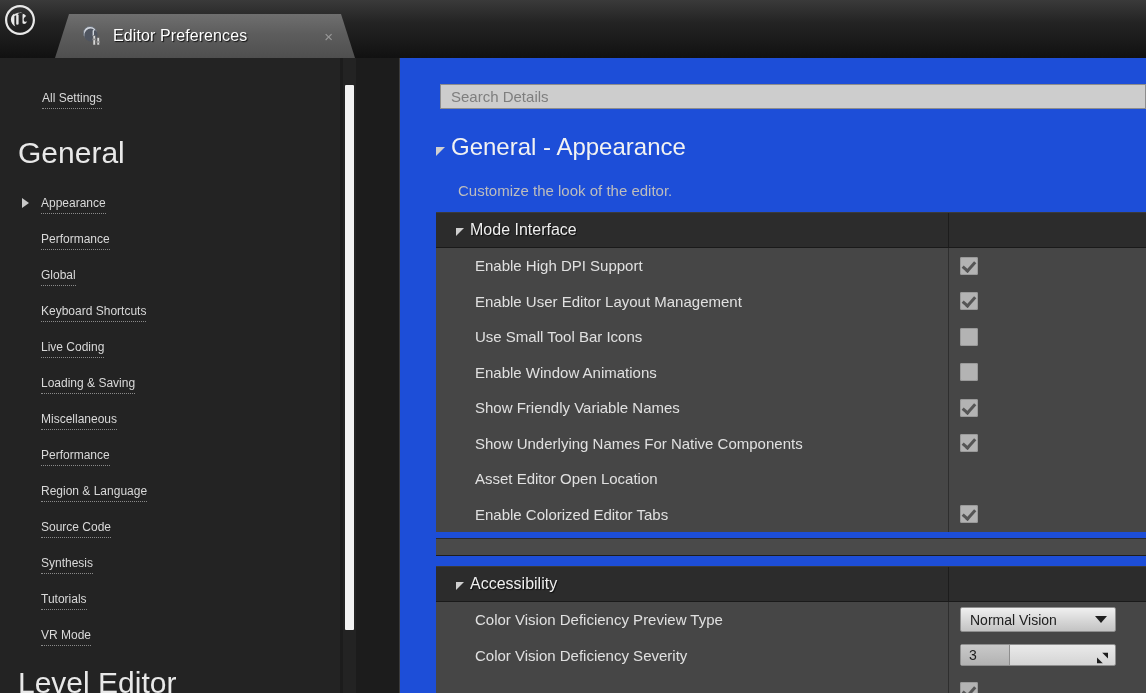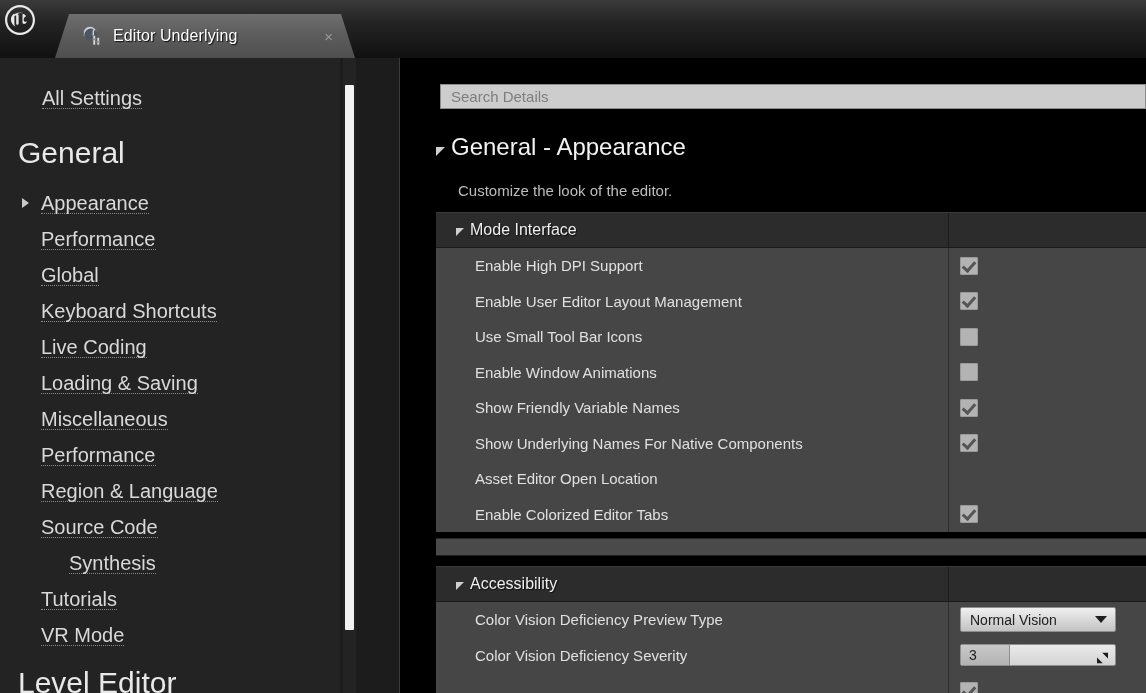--- a/index.html
+++ b/index.html
@@ -80,21 +80,21 @@
   
   .sidebar {
     position: absolute;
     left: 0; top: 58px;
     width: 340px; height: 635px;
     background: #232323;
     overflow: hidden;
   }
   .nav-link {
     position: absolute;
-    font-size: 20px;
+    font-size: 12px;
     color: #d9d9d9;
     white-space: nowrap;
     border-bottom: 1px dotted #8a8a8a;
     padding-bottom: 1px;
     cursor: pointer;
     line-height: 18px;
   }
   .group-title {
     position: absolute;
     font-size: 30px;
@@ -133,21 +133,21 @@
     left: 399px; top: 58px;
     width: 1px; height: 635px;
     background: #3b3b3b;
   }
 
   
   .main {
     position: absolute;
     left: 400px; top: 58px;
     width: 746px; height: 635px;
-    background: #000000;
+    background: #1d4ed8;
     overflow: hidden;
   }
   .search-box {
     position: absolute;
     left: 40px; top: 26px;
     width: 706px; height: 25px;
     background: #cdcdcd;
     border: 1px solid #8d8d8d;
     box-sizing: border-box;
     display: flex;
@@ -358,21 +358,21 @@
     <span class="tab-icon">
       <svg width="22" height="22" viewBox="0 0 22 22">
         <circle cx="9" cy="8" r="6.6" fill="#cfd4dc" stroke="#6d737c" stroke-width="1"></circle>
         <path d="M5.2 5.4 a6.6 6.6 0 0 1 7.5 -1.2 l-1.1 1.5 l0 5.4 c0.5 0.4 1 0.4 1.4 0.1 l0 -5.4 l1.4 -0.7 a6.6 6.6 0 1 1 -9.2 0.3 Z" fill="#4f5560"></path>
         <rect x="12" y="10.5" width="2.4" height="9.5" rx="0.5" fill="#e2e2e2" stroke="#5c5c5c" stroke-width="0.7"></rect>
         <rect x="16" y="12.5" width="2.4" height="7.5" rx="0.5" fill="#e2e2e2" stroke="#5c5c5c" stroke-width="0.7"></rect>
         <rect x="11.4" y="13.6" width="3.6" height="1.6" fill="#8d8d8d"></rect>
         <rect x="15.4" y="16.2" width="3.6" height="1.6" fill="#8d8d8d"></rect>
       </svg>
     </span>
-    <span class="tab-title">Editor Underlying</span>
+    <span class="tab-title">Editor Preferences</span>
     <span class="tab-close">×</span>
   </div>
 </div>
 
 <div class="sidebar">
   <div class="nav-link" style="left:42px; top:31px;">All Settings</div>
 
   <div class="group-title" style="left:18px; top:78px;">General</div>
 
   <div class="nav-arrow" style="left:22px; top:140px;"></div>
@@ -380,21 +380,21 @@
 
   <div class="nav-link" style="left:41px; top:172px;">Performance</div>
   <div class="nav-link" style="left:41px; top:208px;">Global</div>
   <div class="nav-link" style="left:41px; top:244px;text-align:center;">Keyboard Shortcuts</div>
   <div class="nav-link" style="left:41px; top:280px;">Live Coding</div>
   <div class="nav-link" style="left:41px; top:316px;">Loading &amp; Saving</div>
   <div class="nav-link" style="left:41px; top:352px;">Miscellaneous</div>
   <div class="nav-link" style="left:41px; top:388px;">Performance</div>
   <div class="nav-link" style="left:41px; top:424px;">Region &amp; Language</div>
   <div class="nav-link" style="left:41px; top:460px;">Source Code</div>
-  <div class="nav-link" style="left:41px; top:496px;margin-left:28px;">Synthesis</div>
+  <div class="nav-link" style="left:41px; top:496px;">Synthesis</div>
   <div class="nav-link" style="left:41px; top:532px;">Tutorials</div>
   <div class="nav-link" style="left:41px; top:568px;">VR Mode</div>
 
   <div class="group-title" style="left:18px; top:608px;">Level Editor</div>
 </div>
 
 <div class="sb-track"></div>
 <div class="sb-thumb"></div>
 <div class="vdivider"></div>
 

